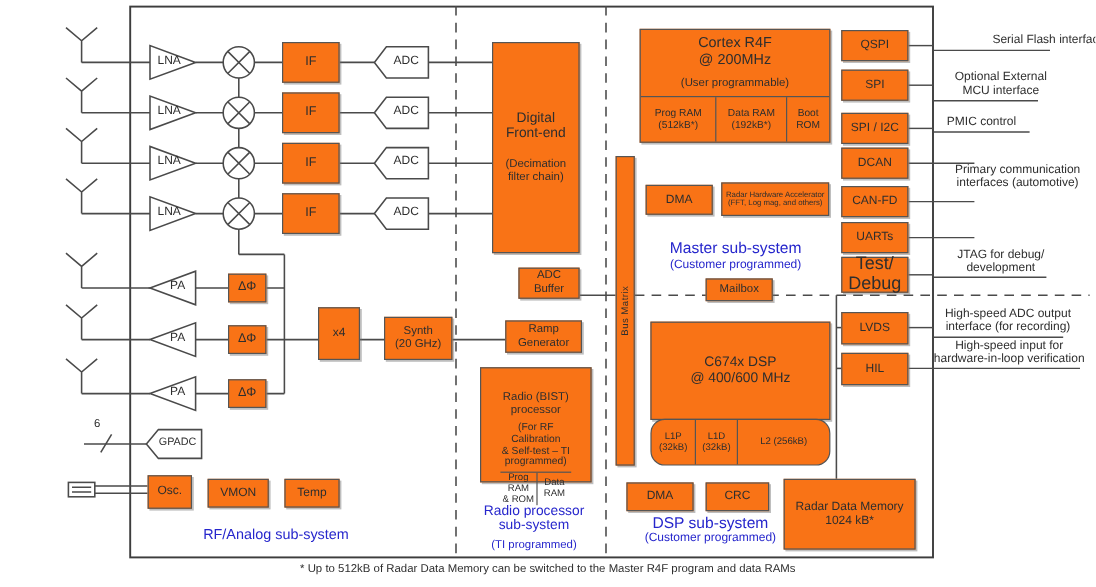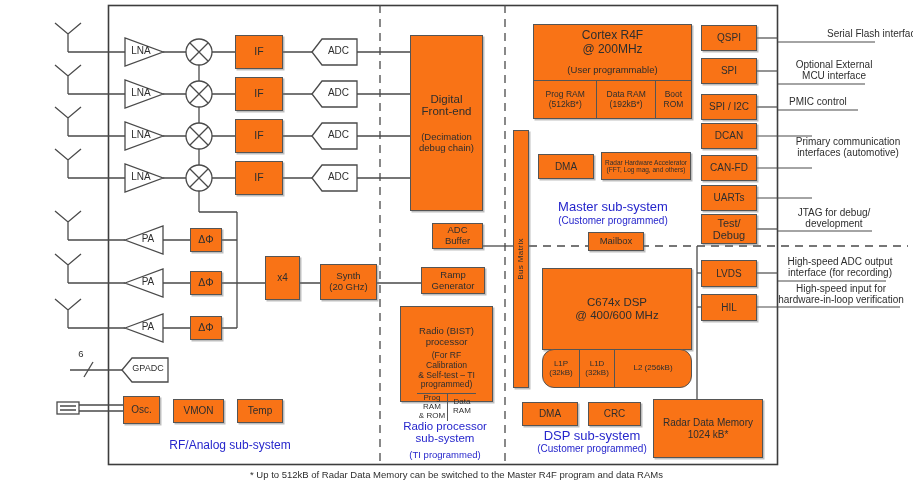--- a/index.html
+++ b/index.html
@@ -174,21 +174,21 @@
   <div class="box" style="left:237px;top:399px;width:46px;height:24px;font-size:10px">
       <span>Temp</span>
     </div>
 
   <div class="lbl blue" style="left:130px;top:439px;width:200px;font-size:12px">RF/Analog sub-system</div>
 
   <div class="box" style="left:410px;top:35px;width:73px;height:176px;flex-direction:column;gap:14px">
     <div class="ml" style="font-size:11.5px">Digital
 Front-end</div>
     <div class="ml" style="font-size:9.5px">(Decimation
-debug chain)</div>
+filter chain)</div>
   </div>
   <div class="box" style="left:432px;top:223px;width:51px;height:26px;font-size:9.5px">
       <span class="ml">ADC
 Buffer</span>
     </div>
   <div class="box" style="left:421px;top:267px;width:64px;height:27px;font-size:9.5px">
       <span class="ml">Ramp
 Generator</span>
     </div>
 
@@ -280,21 +280,21 @@
     </div>
   <div class="box" style="left:701px;top:123px;width:56px;height:26px;font-size:10px">
       <span>DCAN</span>
     </div>
   <div class="box" style="left:701px;top:155px;width:56px;height:26px;font-size:10px">
       <span>CAN-FD</span>
     </div>
   <div class="box" style="left:701px;top:185px;width:56px;height:26px;font-size:10px">
       <span>UARTs</span>
     </div>
-  <div class="box" style="left:701px;top:214px;width:56px;height:30px;font-size:11px">
+  <div class="box" style="left:701px;top:214px;width:56px;height:30px;font-size:15px">
       <span class="ml">Test/
 Debug</span>
     </div>
   <div class="box" style="left:701px;top:260px;width:56px;height:27px;font-size:10px">
       <span>LVDS</span>
     </div>
   <div class="box" style="left:701px;top:294px;width:56px;height:27px;font-size:10px">
       <span>HIL</span>
     </div>
 

